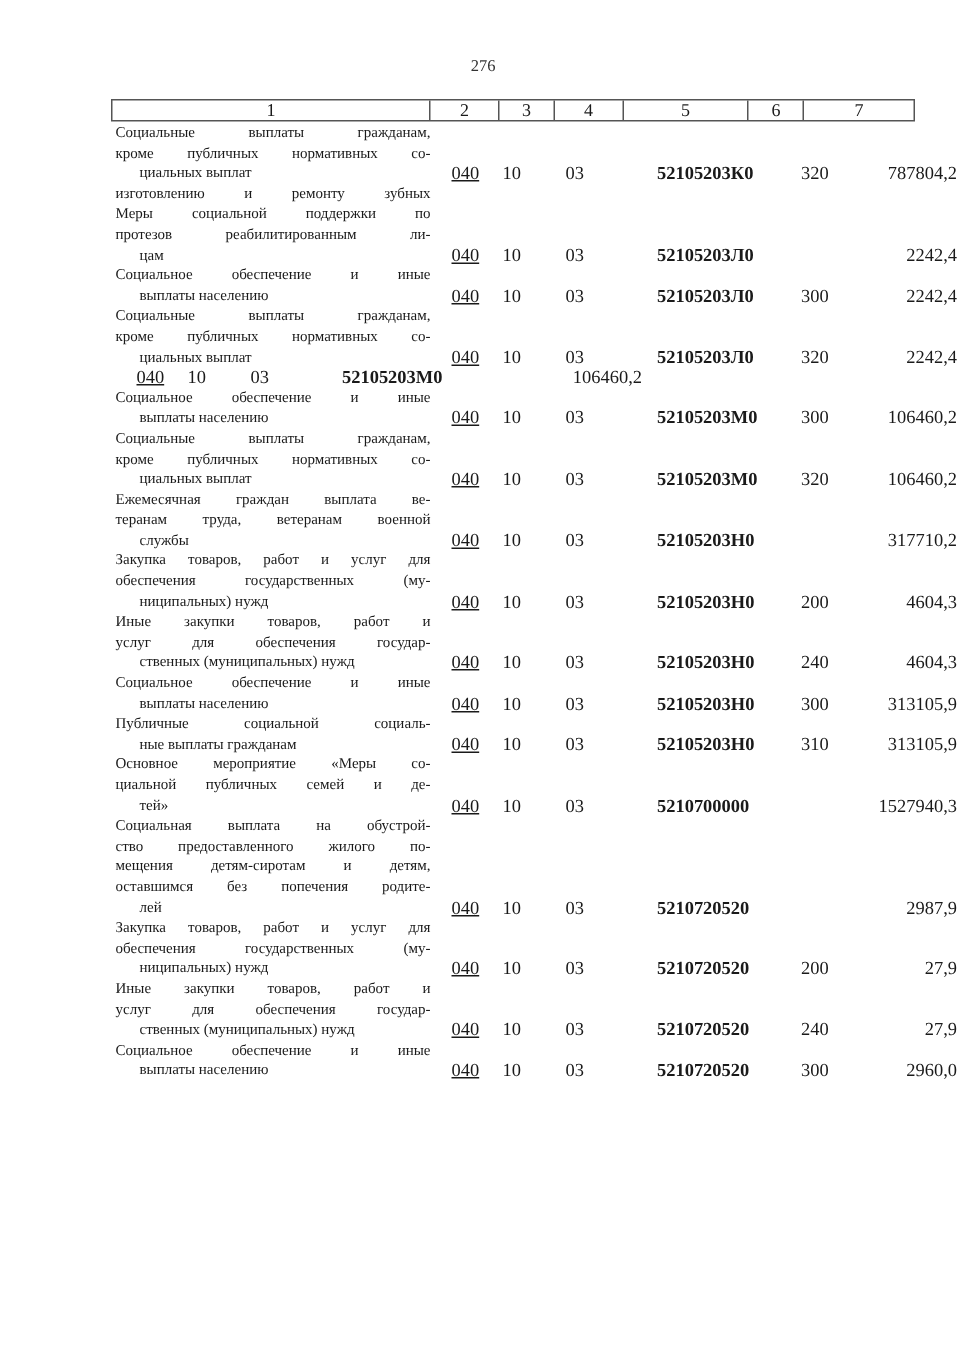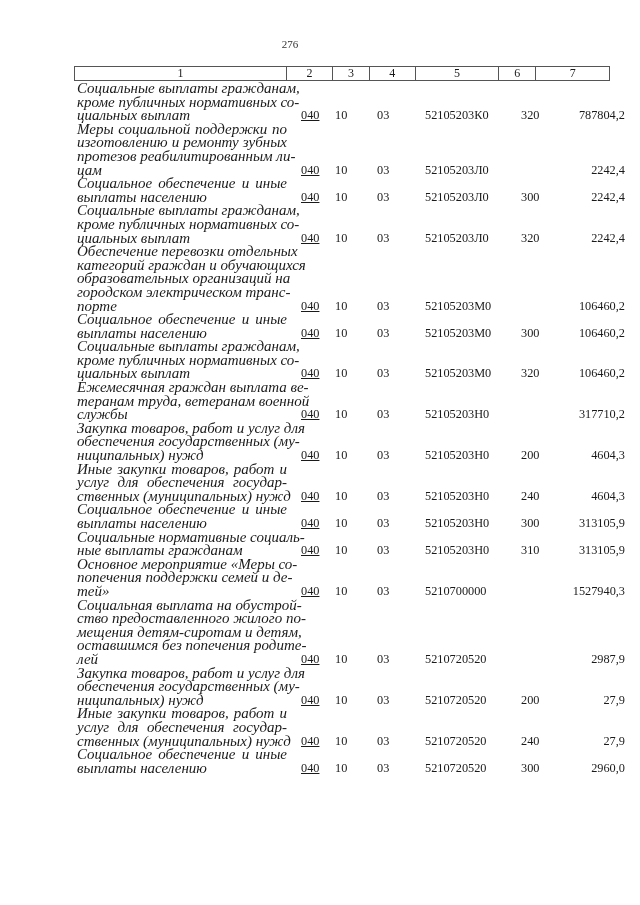--- a/index.html
+++ b/index.html
@@ -3,45 +3,45 @@
 <meta charset="utf-8">
 <style>
   html, body { margin: 0; padding: 0; background: #ffffff; }
   body {
     width: 640px; height: 905px; position: relative; overflow: hidden;
     font-family: "Liberation Serif", "DejaVu Serif", serif;
     color: #1a1a1a;
   }
   .page-number {
     position: absolute; top: 38px; left: 0; width: 580px; text-align: center;
-    font-size: 11px; color: #333;
+    font-size: 11px; color: #333; padding-left: 32px;
   }
   .header-row {
     position: absolute; top: 66px; left: 74px; width: 536px; height: 15px;
     border: 1px solid #555; box-sizing: border-box; display: flex;
     font-size: 12px; line-height: 13px;
   }
   .header-row .hc { text-align: center; border-right: 1px solid #555; box-sizing: border-box; }
   .header-row .hc:last-child { border-right: none; }
   .c1 { width: 213px; } .c2 { width: 46px; } .c3 { width: 37px; } .c4 { width: 46px; }
   .c5 { width: 84px; } .c6 { width: 37px; } .c7 { width: 73px; }
 
   .rows { position: absolute; top: 82px; left: 77px; width: 540px; }
   .row { display: flex; align-items: flex-end; }
   .row .desc {
-    width: 210px; font-size: 15px; line-height: 13.6px; text-align: justify;
-    text-align-last: left; flex: none; font-style: italic;
+    width: 210px; font-size: 10px; line-height: 13.6px; text-align: justify;
+    text-align-last: left; flex: none;
   }
   .row .desc span.line { display: block; text-align: justify; text-align-last: justify; white-space: nowrap; }
-  .row .desc span.line.last { text-align-last: left; }
+  .row .desc span.line.last { text-align-last: left; margin-left: 16px; }
   .row .val { font-size: 12.3px; line-height: 13.6px; flex: none; }
   .v2 { width: 26px; margin-left: 14px; text-decoration: underline; }
   .v3 { width: 40px; margin-left: 8px; }
   .v4 { width: 35px; margin-left: 2px; }
-  .v5 { width: 92px; margin-left: 13px; }
+  .v5 { width: 92px; margin-left: 26px; font-weight: bold; }
   .v6 { width: 40px; margin-left: 4px; }
   .v7 { width: 64px; text-align: right; }
 </style>
 </head>
 <body>
 
 <div class="page-number">276</div>
 
 <div class="header-row">
   <div class="hc c1">1</div>
@@ -62,22 +62,22 @@
       </div>
       <div class="val v2">040</div>
       <div class="val v3">10</div>
       <div class="val v4">03</div>
       <div class="val v5">52105203К0</div>
       <div class="val v6">320</div>
       <div class="val v7">787804,2</div>
     </div>
     <div class="row">
       <div class="desc">
+        <span class="line">изготовлению и ремонту зубных</span>
         <span class="line">Меры социальной поддержки по</span>
-        <span class="line">изготовлению и ремонту зубных</span>
         <span class="line">протезов реабилитированным ли-</span>
         <span class="line last">цам</span>
       </div>
       <div class="val v2">040</div>
       <div class="val v3">10</div>
       <div class="val v4">03</div>
       <div class="val v5">52105203Л0</div>
       <div class="val v6"></div>
       <div class="val v7">2242,4</div>
     </div>
@@ -100,27 +100,20 @@
         <span class="line last">циальных выплат</span>
       </div>
       <div class="val v2">040</div>
       <div class="val v3">10</div>
       <div class="val v4">03</div>
       <div class="val v5">52105203Л0</div>
       <div class="val v6">320</div>
       <div class="val v7">2242,4</div>
     </div>
     <div class="row">
-      <div class="desc">
-        <span class="line">Обеспечение перевозки отдельных</span>
-        <span class="line">категорий граждан и обучающихся</span>
-        <span class="line">образовательных организаций на</span>
-        <span class="line">городском электрическом транс-</span>
-        <span class="line last">порте</span>
-      </div>
       <div class="val v2">040</div>
       <div class="val v3">10</div>
       <div class="val v4">03</div>
       <div class="val v5">52105203М0</div>
       <div class="val v6"></div>
       <div class="val v7">106460,2</div>
     </div>
     <div class="row">
       <div class="desc">
         <span class="line">Социальное обеспечение и иные</span>
@@ -192,34 +185,34 @@
       </div>
       <div class="val v2">040</div>
       <div class="val v3">10</div>
       <div class="val v4">03</div>
       <div class="val v5">52105203Н0</div>
       <div class="val v6">300</div>
       <div class="val v7">313105,9</div>
     </div>
     <div class="row">
       <div class="desc">
-        <span class="line">Социальные нормативные социаль-</span>
+        <span class="line">Публичные социальной социаль-</span>
         <span class="line last">ные выплаты гражданам</span>
       </div>
       <div class="val v2">040</div>
       <div class="val v3">10</div>
       <div class="val v4">03</div>
       <div class="val v5">52105203Н0</div>
       <div class="val v6">310</div>
       <div class="val v7">313105,9</div>
     </div>
     <div class="row">
       <div class="desc">
         <span class="line">Основное мероприятие «Меры со-</span>
-        <span class="line">попечения поддержки семей и де-</span>
+        <span class="line">циальной публичных семей и де-</span>
         <span class="line last">тей»</span>
       </div>
       <div class="val v2">040</div>
       <div class="val v3">10</div>
       <div class="val v4">03</div>
       <div class="val v5">5210700000</div>
       <div class="val v6"></div>
       <div class="val v7">1527940,3</div>
     </div>
     <div class="row">

